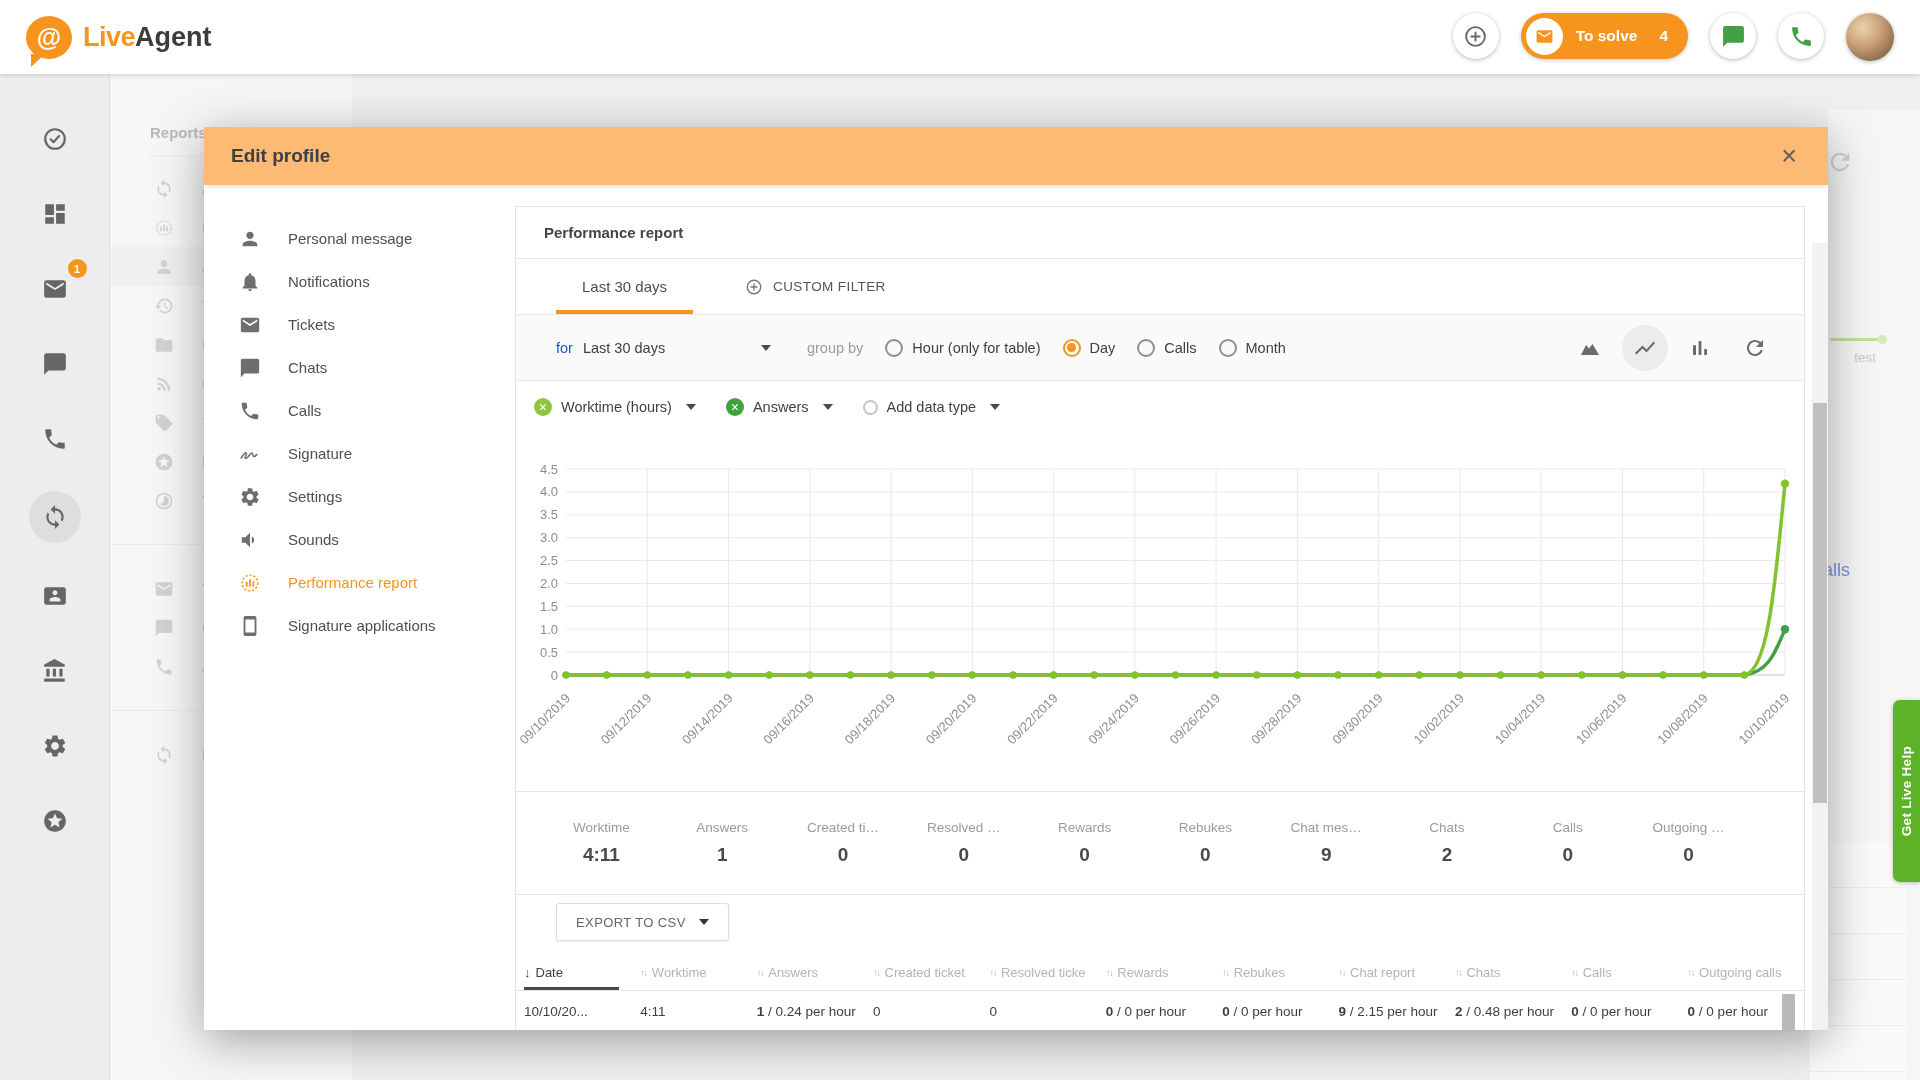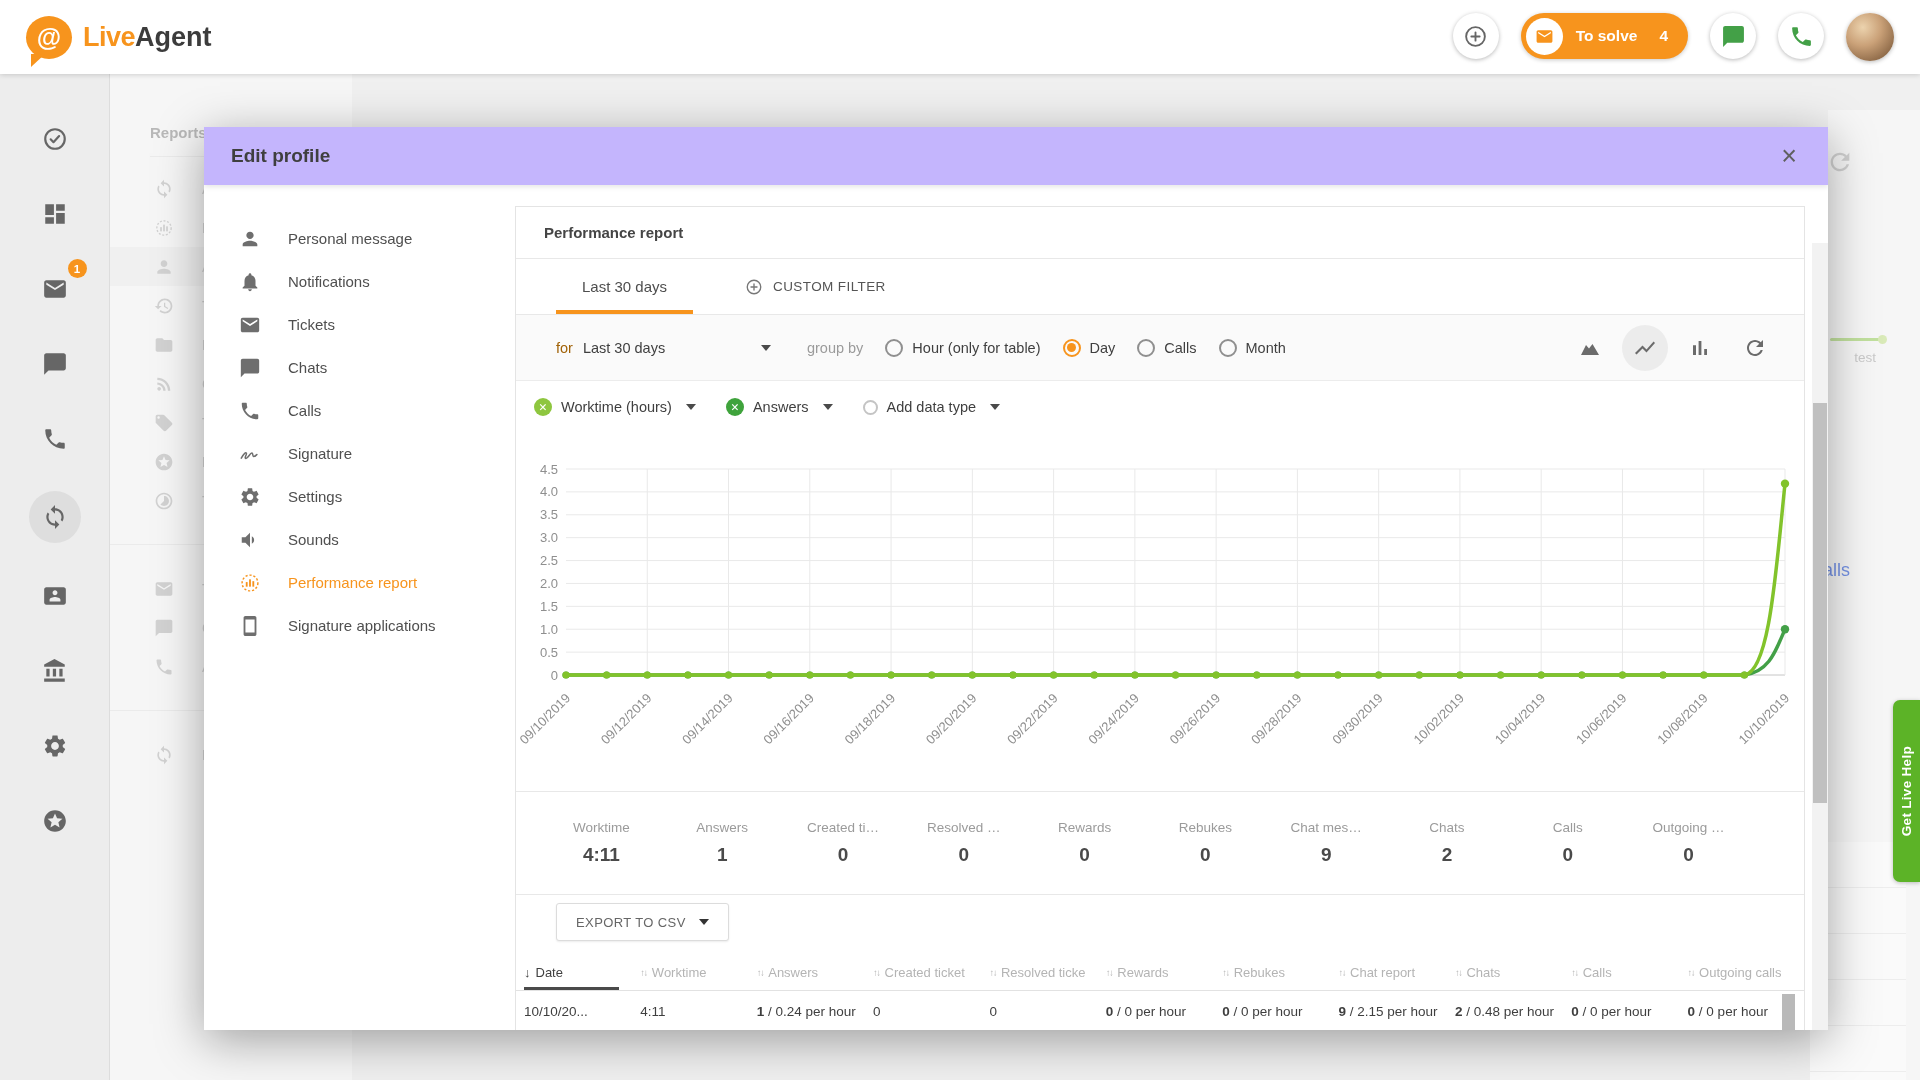--- a/index.html
+++ b/index.html
@@ -69,21 +69,21 @@
   .live-help{position:absolute;right:0;top:700px;width:27px;height:182px;background:#5cb327;
     border-radius:7px 0 0 7px;z-index:320;display:flex;align-items:center;justify-content:center;
     box-shadow:0 1px 4px rgba(0,0,0,.25)}
   .live-help span{writing-mode:vertical-rl;transform:rotate(180deg);color:#fff;font-weight:700;
     font-size:13.5px;letter-spacing:.3px}
 
   
   .modal{position:absolute;left:204px;top:127px;width:1624px;height:903px;background:#fff;
     box-shadow:0 10px 45px rgba(0,0,0,.35);z-index:280;display:flex;flex-direction:column;overflow:hidden}
   .m-header{height:58px;min-height:58px;display:flex;align-items:center;padding:15px 27px;
-    box-shadow:0 2px 5px rgba(0,0,0,.10);position:relative;z-index:5;background:#c4b5fd}
+    box-shadow:0 2px 5px rgba(0,0,0,.10);position:relative;z-index:5;background:#fdba74}
   .m-title{font-size:19px;font-weight:700;color:#3f3f3f}
   .m-close{margin-left:auto;font-size:27px;color:#5f5f5f;line-height:1;cursor:default;margin-right:4px}
   .m-body{flex:1;display:flex;position:relative}
   .m-nav{width:290px;min-width:290px;padding-top:32px}
   .m-nav-item{height:43px;display:flex;align-items:center;padding-left:35px;gap:27px;
     font-size:15px;color:#4f4f4f}
   .m-nav-item .ic{width:22px;height:22px;color:#6e6e6e}
   .m-nav-item.active{color:#f7941d}
   .m-nav-item.active .ic{color:#f7941d}
   .m-content{flex:1;position:relative}
@@ -91,21 +91,21 @@
   .card-title{height:52px;display:flex;align-items:center;padding:0 28px;font-size:15px;
     font-weight:700;color:#454545;border-bottom:1px solid #e8e8e8}
   .tabs{height:56px;display:flex;align-items:stretch;padding-left:40px;border-bottom:1px solid #e8e8e8}
   .tab{display:flex;align-items:center;justify-content:center;padding:0 26px;font-size:15px;
     color:#4e4e4e;position:relative;gap:10px}
   .tab.active::after{content:'';position:absolute;left:0;right:0;bottom:0;height:4px;background:#f7941d}
   .tab.custom{font-size:13.5px;letter-spacing:.4px;color:#555;margin-left:26px}
   .tab .ic{width:18px;height:18px;color:#777}
   .filter-bar{height:66px;background:#fafafa;border-bottom:1px solid #ececec;display:flex;
     align-items:center;padding:0 26px 0 40px;font-size:14.5px}
-  .f-label{color:#a16207}
+  .f-label{color:#1d4ed8}
   .f-select{display:flex;align-items:center;width:188px;margin-left:10px;color:#3f3f3f}
   .caret{width:0;height:0;border-left:5.5px solid transparent;border-right:5.5px solid transparent;
     border-top:6.5px solid #4a4a4a;display:inline-block}
   .f-select .caret{margin-left:auto}
   .group-label{margin-left:36px;color:#9b9b9b}
   .radio-opt{display:flex;align-items:center;gap:9px;margin-left:22px;color:#3f3f3f;white-space:nowrap}
   .radio{width:18px;height:18px;border:2px solid #8f8f8f;border-radius:50%;position:relative;flex:none}
   .radio.sel{border-color:#f7941d}
   .radio.sel::after{content:'';position:absolute;inset:2.5px;background:#f7941d;border-radius:50%}
   .chart-type-icons{margin-left:auto;display:flex;align-items:center;gap:9px}

